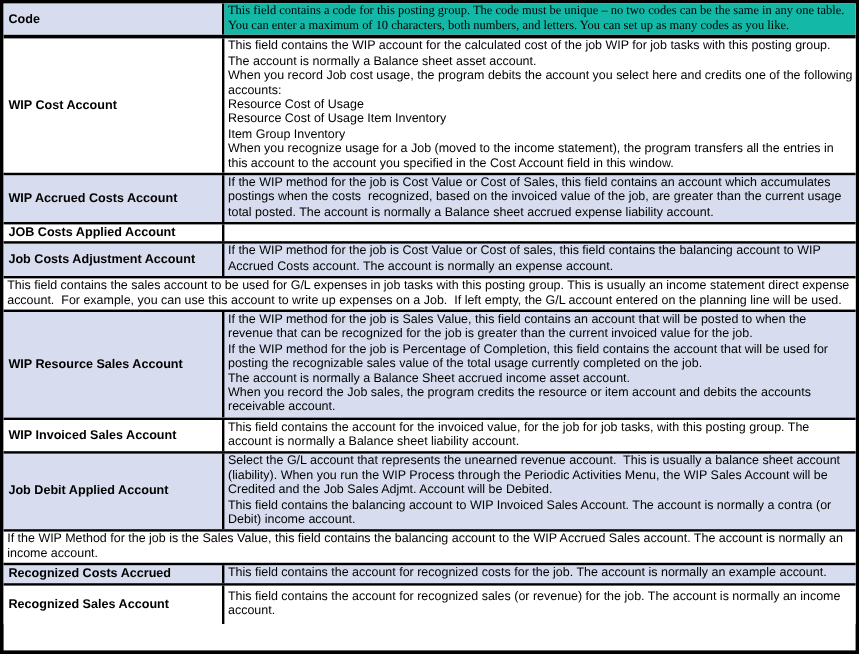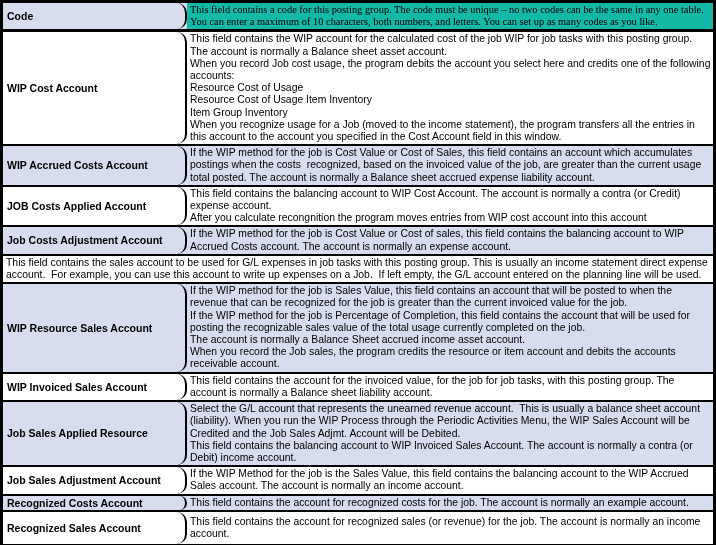--- a/index.html
+++ b/index.html
@@ -37,21 +37,20 @@
   .cell.field {
     flex: 0 0 184px;
     width: 184px;
     border-right: 2px solid #000000;
     font-weight: 700;
     font-size: 10.5px;
     line-height: 12.5px;
     padding: 1px 2px 1px 4px;
     display: flex;
     align-items: center;
-    border-radius: 10px;
   }
   .cell.desc {
     flex: 1 1 auto;
     font-size: 10.4px;
     line-height: 12.2px;
     padding: 1px 2px 1px 3px;
     white-space: pre-wrap;
   }
 
   .row.r12 .cell.desc { padding-top: 4px; padding-bottom: 4px; }
@@ -77,22 +76,20 @@
 When you recognize usage for a Job (moved to the income statement), the program transfers all the entries in this account to the account you specified in the Cost Account field in this window.</div>
   </div>
 
   <div class="row r3">
     <div class="cell field">WIP Accrued Costs Account</div>
     <div class="cell desc">If the WIP method for the job is Cost Value or Cost of Sales, this field contains an account which accumulates postings when the costs  recognized, based on the invoiced value of the job, are greater than the current usage total posted. The account is normally a Balance sheet accrued expense liability account.</div>
   </div>
 
   <div class="row r4">
     <div class="cell field">JOB Costs Applied Account</div>
-    <div class="cell desc">This field contains the balancing account to WIP Cost Account. The account is normally a contra (or Credit) expense account.
-After you calculate recongnition the program moves entries from WIP cost account into this account</div>
   </div>
 
   <div class="row r5">
     <div class="cell field">Job Costs Adjustment Account</div>
     <div class="cell desc">If the WIP method for the job is Cost Value or Cost of sales, this field contains the balancing account to WIP Accrued Costs account. The account is normally an expense account.</div>
   </div>
 
   <div class="row r6">
     <div class="cell desc">This field contains the sales account to be used for G/L expenses in job tasks with this posting group. This is usually an income statement direct expense account.  For example, you can use this account to write up expenses on a Job.  If left empty, the G/L account entered on the planning line will be used.</div>
   </div>
@@ -104,32 +101,31 @@
 The account is normally a Balance Sheet accrued income asset account.
 When you record the Job sales, the program credits the resource or item account and debits the accounts receivable account.</div>
   </div>
 
   <div class="row r8">
     <div class="cell field">WIP Invoiced Sales Account</div>
     <div class="cell desc">This field contains the account for the invoiced value, for the job for job tasks, with this posting group. The account is normally a Balance sheet liability account.</div>
   </div>
 
   <div class="row r9">
-    <div class="cell field">Job Sales Applied Resource</div>
+    <div class="cell field">Job Debit Applied Account</div>
     <div class="cell desc">Select the G/L account that represents the unearned revenue account.  This is usually a balance sheet account (liability). When you run the WIP Process through the Periodic Activities Menu, the WIP Sales Account will be Credited and the Job Sales Adjmt. Account will be Debited.
 This field contains the balancing account to WIP Invoiced Sales Account. The account is normally a contra (or Debit) income account.</div>
   </div>
 
   <div class="row r10">
-    <div class="cell field">Job Sales Adjustment Account</div>
     <div class="cell desc">If the WIP Method for the job is the Sales Value, this field contains the balancing account to the WIP Accrued Sales account. The account is normally an income account.</div>
   </div>
 
   <div class="row r11">
-    <div class="cell field">Recognized Costs Account</div>
+    <div class="cell field">Recognized Costs Accrued</div>
     <div class="cell desc">This field contains the account for recognized costs for the job. The account is normally an example account.</div>
   </div>
 
   <div class="row r12">
     <div class="cell field">Recognized Sales Account</div>
     <div class="cell desc">This field contains the account for recognized sales (or revenue) for the job. The account is normally an income account.</div>
   </div>
 
 </div>
 

